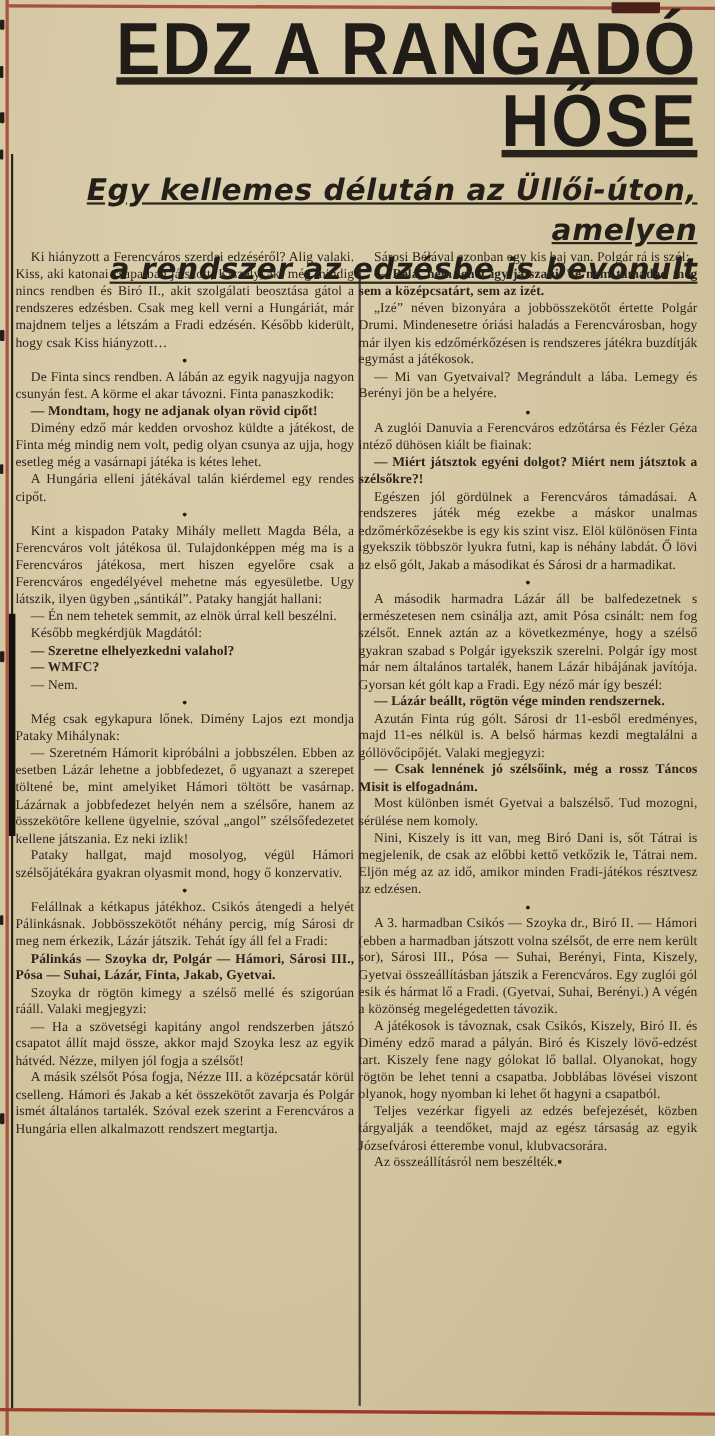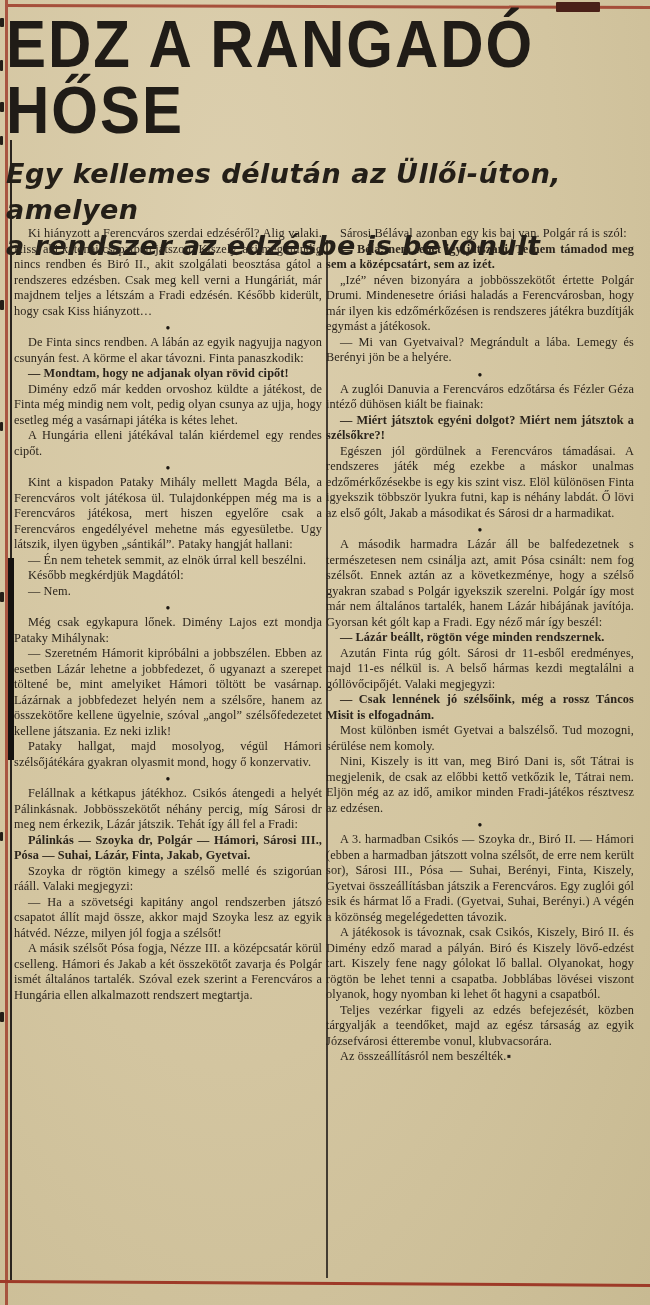--- a/index.html
+++ b/index.html
@@ -26,21 +26,21 @@
   .rule-top{position:absolute;left:8px;top:5px;width:642px;height:3px;background:var(--red);transform:rotate(.2deg);opacity:.85;}
   .corner-dash{position:absolute;left:556px;top:2px;width:44px;height:10px;background:#4a2018;border-radius:1px;}
   .rule-bottom{position:absolute;left:-4px;top:1282px;width:660px;height:3px;background:var(--red);transform:rotate(.35deg);}
   .rule-left-red{position:absolute;left:5px;top:0;height:1305px;width:3px;background:var(--red);opacity:.8;}
   .rule-left-black{position:absolute;left:10px;top:140px;height:1140px;width:2px;background:#2a241e;}
   .rule-left-black-thick{position:absolute;left:8px;top:558px;height:202px;width:6px;background:#15120f;}
   .col-divider{position:absolute;left:326px;top:240px;height:1038px;width:2px;background:#2a241e;opacity:.85;}
   .margin-frag{position:absolute;background:#241e17;border-radius:1px;}
 
   
-  .masthead{position:absolute;left:6px;top:12px;width:616px;text-align:left;}
+  .masthead{position:absolute;left:18px;top:12px;width:616px;text-align:right;text-decoration:underline;}
   .headline{
     font-family:"Liberation Sans", sans-serif;
     font-weight:700;
     color:var(--headline-ink);
     font-size:60px;
     line-height:0.98;
     letter-spacing:2px;
     transform:scaleY(1.12);
     transform-origin:top center;
   }
@@ -116,20 +116,22 @@
         <p class="para normal">Ki hiányzott a Ferencváros szerdai edzéséről? Alig valaki. Kiss, aki katonai csapatban játszott, Kiszely, aki még mindig nincs rendben és Biró II., akit szolgálati beosztása gátol a rendszeres edzésben. Csak meg kell verni a Hungáriát, már majdnem teljes a létszám a Fradi edzésén. Később kiderült, hogy csak Kiss hiányzott…</p>
         <p class="para separator">●</p>
         <p class="para normal">De Finta sincs rendben. A lábán az egyik nagyujja nagyon csunyán fest. A körme el akar távozni. Finta panaszkodik:</p>
         <p class="para bold">— Mondtam, hogy ne adjanak olyan rövid cipőt!</p>
         <p class="para normal">Dimény edző már kedden orvoshoz küldte a játékost, de Finta még mindig nem volt, pedig olyan csunya az ujja, hogy esetleg még a vasárnapi játéka is kétes lehet.</p>
         <p class="para normal">A Hungária elleni játékával talán kiérdemel egy rendes cipőt.</p>
         <p class="para separator">●</p>
         <p class="para normal">Kint a kispadon Pataky Mihály mellett Magda Béla, a Ferencváros volt játékosa ül. Tulajdonképpen még ma is a Ferencváros játékosa, mert hiszen egyelőre csak a Ferencváros engedélyével mehetne más egyesületbe. Ugy látszik, ilyen ügyben „sántikál”. Pataky hangját hallani:</p>
         <p class="para normal">— Én nem tehetek semmit, az elnök úrral kell beszélni.</p>
         <p class="para normal">Később megkérdjük Magdától:</p>
+        <p class="para bold">— Szeretne elhelyezkedni valahol?</p>
+        <p class="para bold">— WMFC?</p>
         <p class="para normal">— Nem.</p>
         <p class="para separator">●</p>
         <p class="para normal">Még csak egykapura lőnek. Dimény Lajos ezt mondja Pataky Mihálynak:</p>
         <p class="para normal">— Szeretném Hámorit kipróbálni a jobbszélen. Ebben az esetben Lázár lehetne a jobbfedezet, ő ugyanazt a szerepet töltené be, mint amelyiket Hámori töltött be vasárnap. Lázárnak a jobbfedezet helyén nem a szélsőre, hanem az összekötőre kellene ügyelnie, szóval „angol” szélsőfedezetet kellene játszania. Ez neki izlik!</p>
         <p class="para normal">Pataky hallgat, majd mosolyog, végül Hámori szélsőjátékára gyakran olyasmit mond, hogy ő konzervativ.</p>
         <p class="para separator">●</p>
         <p class="para normal">Felállnak a kétkapus játékhoz. Csikós átengedi a helyét Pálinkásnak. Jobbösszekötőt néhány percig, míg Sárosi dr meg nem érkezik, Lázár játszik. Tehát így áll fel a Fradi:</p>
         <p class="para bold">Pálinkás — Szoyka dr, Polgár — Hámori, Sárosi III., Pósa — Suhai, Lázár, Finta, Jakab, Gyetvai.</p>
         <p class="para normal">Szoyka dr rögtön kimegy a szélső mellé és szigorúan rááll. Valaki megjegyzi:</p>
         <p class="para normal">— Ha a szövetségi kapitány angol rendszerben játszó csapatot állít majd össze, akkor majd Szoyka lesz az egyik hátvéd. Nézze, milyen jól fogja a szélsőt!</p>

